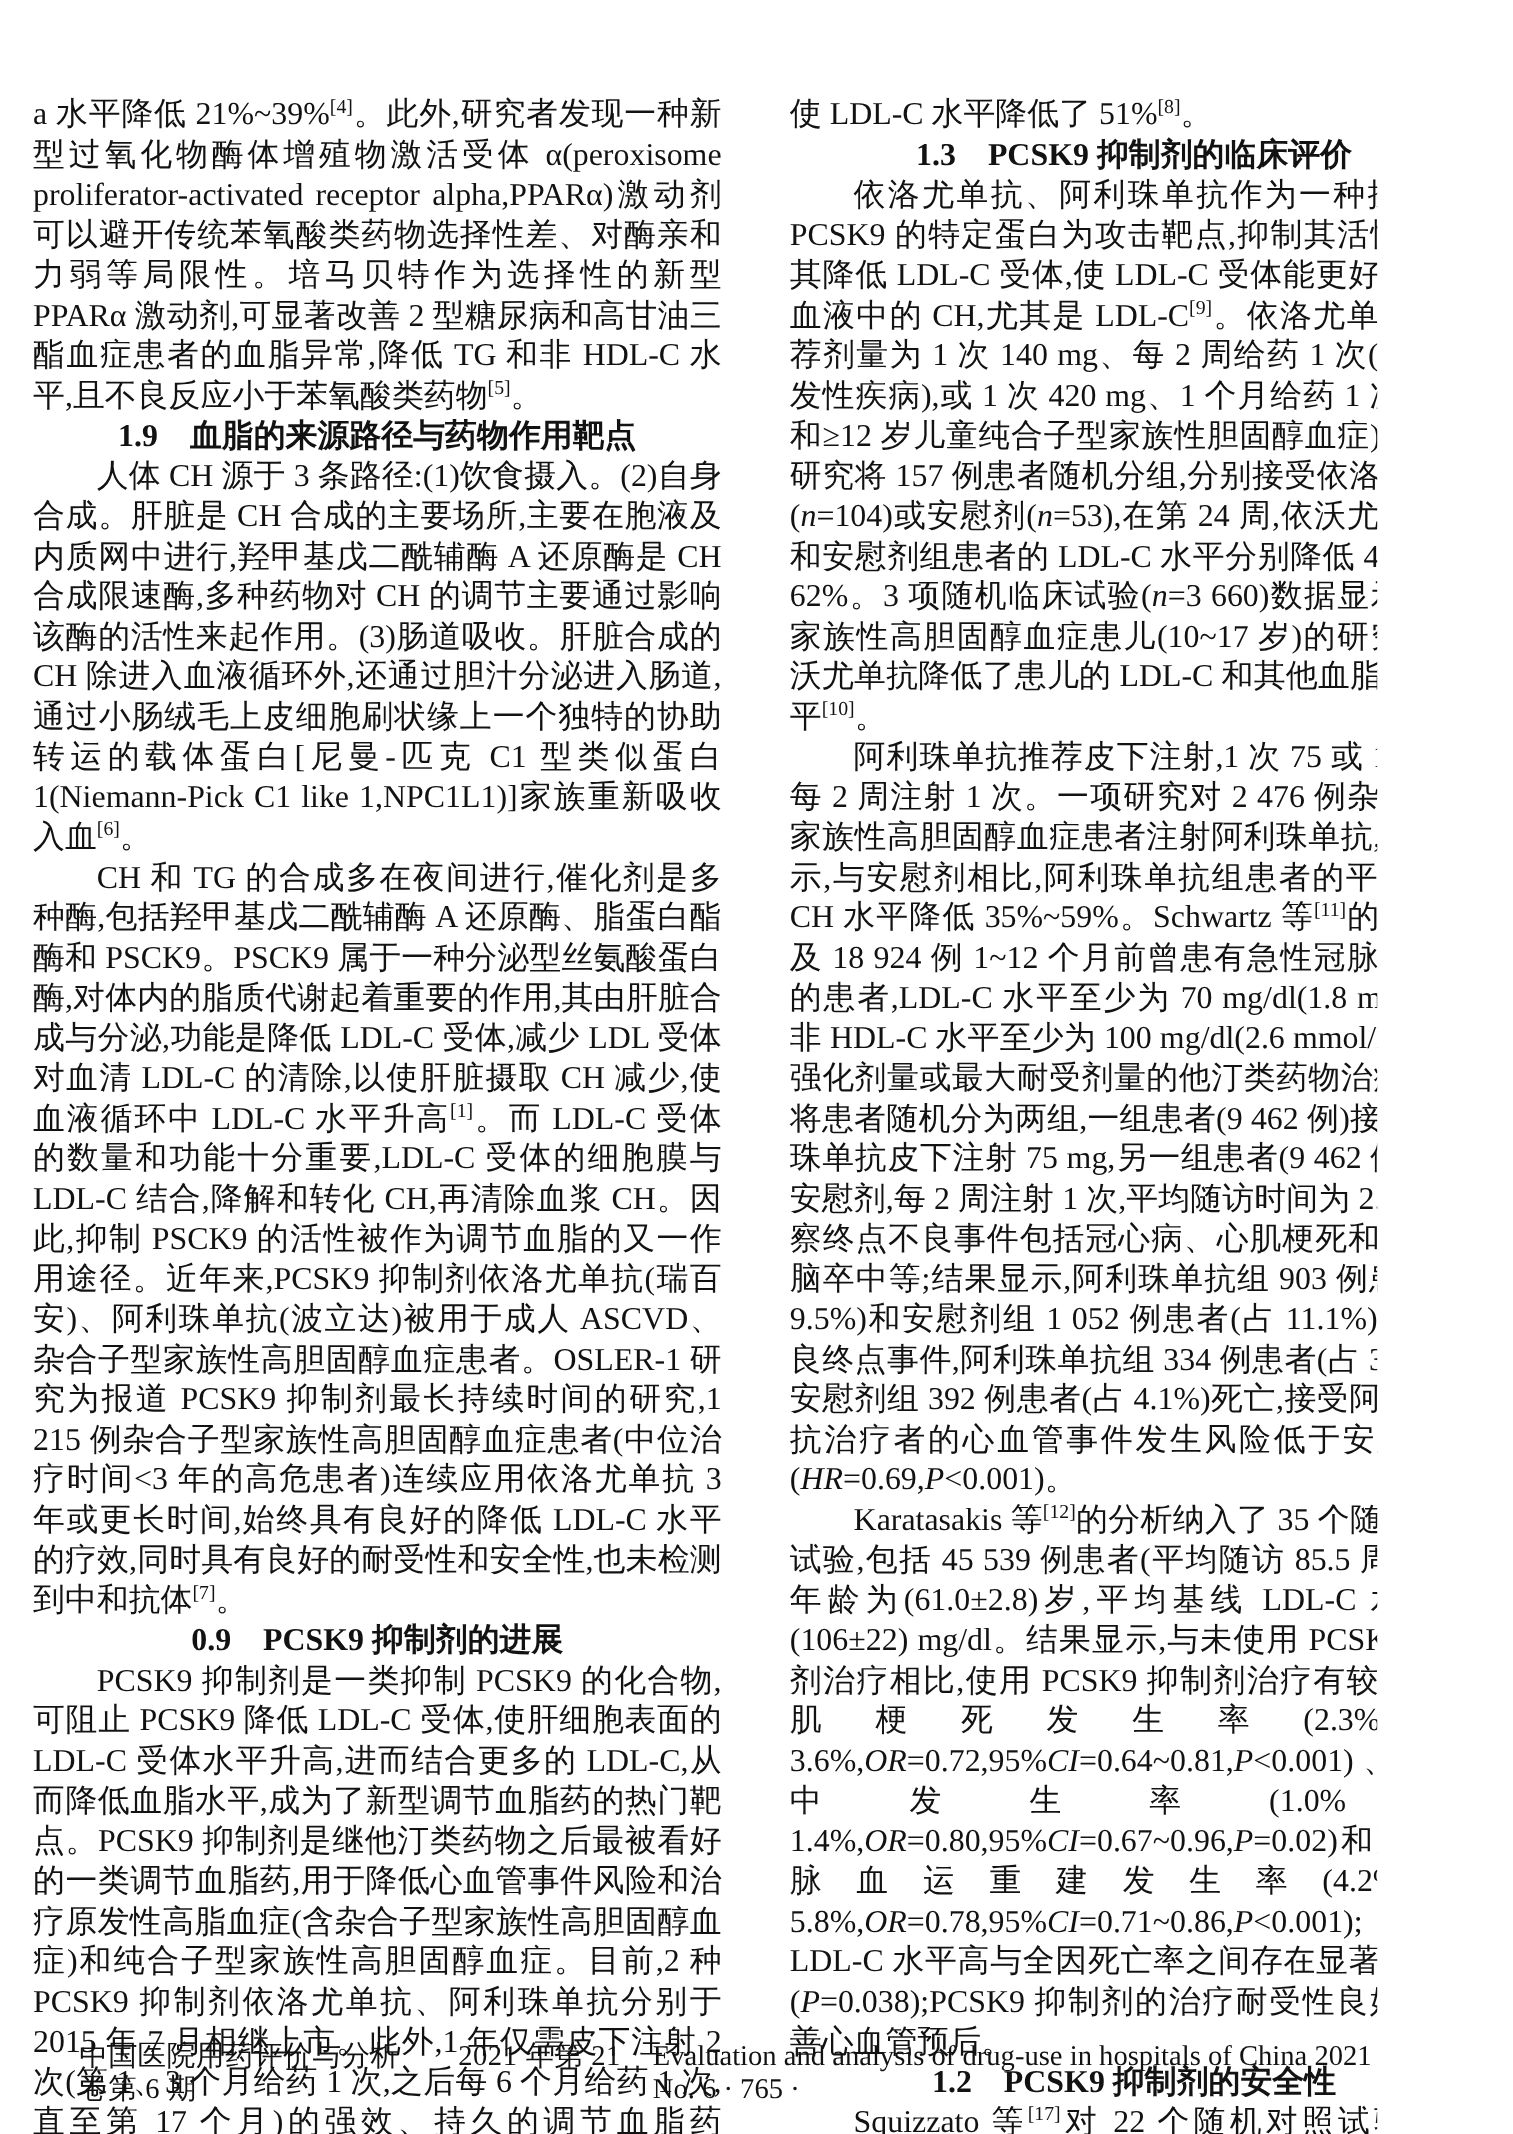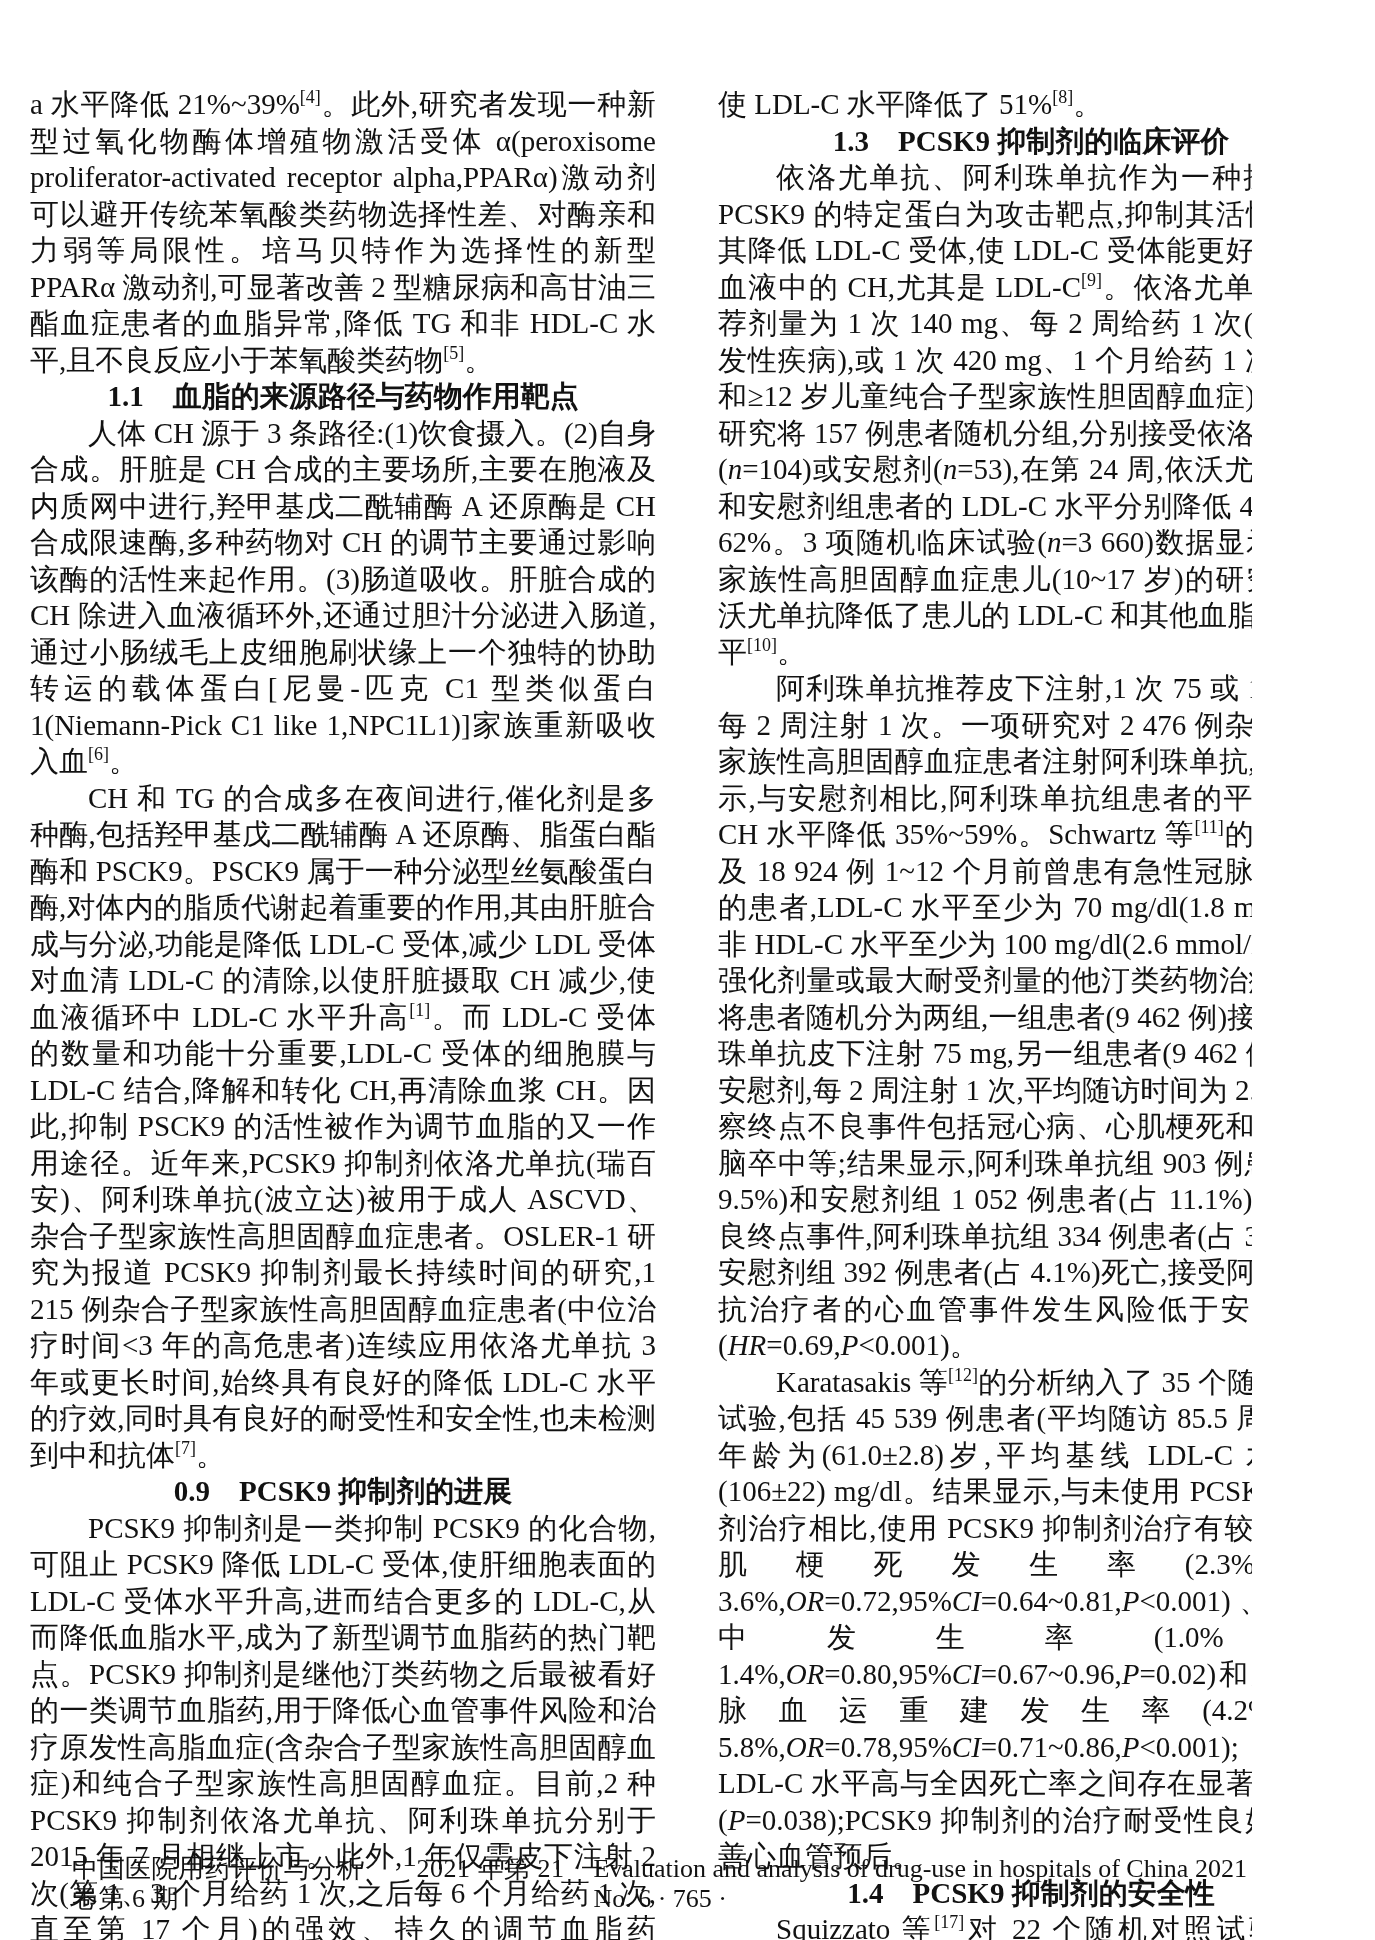--- a/index.html
+++ b/index.html
@@ -50,33 +50,33 @@
   }
   .footer .cn { letter-spacing: 0.5px; margin-left: 42px; }
 </style>
 </head>
 <body>
 
 <div class="page">
   <div class="columns">
     <div class="column">
         <p class="para">a 水平降低 21%~39%<sup>[4]</sup>。此外,研究者发现一种新型过氧化物酶体增殖物激活受体 α(peroxisome proliferator-activated receptor alpha,PPARα)激动剂可以避开传统苯氧酸类药物选择性差、对酶亲和力弱等局限性。培马贝特作为选择性的新型 PPARα 激动剂,可显著改善 2 型糖尿病和高甘油三酯血症患者的血脂异常,降低 TG 和非 HDL-C 水平,且不良反应小于苯氧酸类药物<sup>[5]</sup>。</p>
-        <p class="heading">1.1　血脂的来源路径与药物作用靶点</p>
+        <p class="heading">1.9　血脂的来源路径与药物作用靶点</p>
         <p class="para indent">人体 CH 源于 3 条路径:(1)饮食摄入。(2)自身合成。肝脏是 CH 合成的主要场所,主要在胞液及内质网中进行,羟甲基戊二酰辅酶 A 还原酶是 CH 合成限速酶,多种药物对 CH 的调节主要通过影响该酶的活性来起作用。(3)肠道吸收。肝脏合成的 CH 除进入血液循环外,还通过胆汁分泌进入肠道,通过小肠绒毛上皮细胞刷状缘上一个独特的协助转运的载体蛋白[尼曼-匹克 C1 型类似蛋白 1(Niemann-Pick C1 like 1,NPC1L1)]家族重新吸收入血<sup>[6]</sup>。</p>
         <p class="para indent">CH 和 TG 的合成多在夜间进行,催化剂是多种酶,包括羟甲基戊二酰辅酶 A 还原酶、脂蛋白酯酶和 PSCK9。PSCK9 属于一种分泌型丝氨酸蛋白酶,对体内的脂质代谢起着重要的作用,其由肝脏合成与分泌,功能是降低 LDL-C 受体,减少 LDL 受体对血清 LDL-C 的清除,以使肝脏摄取 CH 减少,使血液循环中 LDL-C 水平升高<sup>[1]</sup>。而 LDL-C 受体的数量和功能十分重要,LDL-C 受体的细胞膜与 LDL-C 结合,降解和转化 CH,再清除血浆 CH。因此,抑制 PSCK9 的活性被作为调节血脂的又一作用途径。近年来,PCSK9 抑制剂依洛尤单抗(瑞百安)、阿利珠单抗(波立达)被用于成人 ASCVD、杂合子型家族性高胆固醇血症患者。OSLER-1 研究为报道 PCSK9 抑制剂最长持续时间的研究,1 215 例杂合子型家族性高胆固醇血症患者(中位治疗时间&lt;3 年的高危患者)连续应用依洛尤单抗 3 年或更长时间,始终具有良好的降低 LDL-C 水平的疗效,同时具有良好的耐受性和安全性,也未检测到中和抗体<sup>[7]</sup>。</p>
         <p class="heading">0.9　PCSK9 抑制剂的进展</p>
         <p class="para indent">PCSK9 抑制剂是一类抑制 PCSK9 的化合物,可阻止 PCSK9 降低 LDL-C 受体,使肝细胞表面的 LDL-C 受体水平升高,进而结合更多的 LDL-C,从而降低血脂水平,成为了新型调节血脂药的热门靶点。PCSK9 抑制剂是继他汀类药物之后最被看好的一类调节血脂药,用于降低心血管事件风险和治疗原发性高脂血症(含杂合子型家族性高胆固醇血症)和纯合子型家族性高胆固醇血症。目前,2 种 PCSK9 抑制剂依洛尤单抗、阿利珠单抗分别于 2015 年 7 月相继上市。此外,1 年仅需皮下注射 2 次(第 1、3 个月给药 1 次,之后每 6 个月给药 1 次,直至第 17 个月)的强效、持久的调节血脂药 inclisiran(Veqvio)也于近期在欧盟上市。来自 3 项随机临床研究(=3 660)的数据显示,与安慰剂相比,使用 inclisiran 治疗的女性和男性患者的 LDL-C 水平约降低 51%(95%=48%~53%,&lt;0.001),主要心血管不良事件发生率降低 24%(=0.76,95%=0.61~0.92),TC 水平降低 37%,载脂蛋白 B 水平降低 41%,非 HDL-C 水平降低 45%(&lt;0.001);inclisiran 治疗组与安慰剂组患者的不良事件发生情况、肝功能异常发生情况或肌酸激酶水平相近;在高胆固醇血症患者中,inclisiran</p>
       </div>
     <div class="column">
         <p class="para">使 LDL-C 水平降低了 51%<sup>[8]</sup>。</p>
         <p class="heading">1.3　PCSK9 抑制剂的临床评价</p>
         <p class="para indent">依洛尤单抗、阿利珠单抗作为一种抗体,以 PCSK9 的特定蛋白为攻击靶点,抑制其活性,阻断其降低 LDL-C 受体,使 LDL-C 受体能更好地清除血液中的 CH,尤其是 LDL-C<sup>[9]</sup>。依洛尤单抗的推荐剂量为 1 次 140 mg、每 2 周给药 1 次(成人原发性疾病),或 1 次 420 mg、1 个月给药 1 次(成人和≥12 岁儿童纯合子型家族性胆固醇血症)。一项研究将 157 例患者随机分组,分别接受依洛尤单抗(<i>n</i>=104)或安慰剂(<i>n</i>=53),在第 24 周,依沃尤单抗组和安慰剂组患者的 LDL-C 水平分别降低 44.5%和 62%。3 项随机临床试验(<i>n</i>=3 660)数据显示,涉及家族性高胆固醇血症患儿(10~17 岁)的研究中,依沃尤单抗降低了患儿的 LDL-C 和其他血脂指标水平<sup>[10]</sup>。</p>
         <p class="para indent">阿利珠单抗推荐皮下注射,1 次 75 或 150 mg,每 2 周注射 1 次。一项研究对 2 476 例杂合子型家族性高胆固醇血症患者注射阿利珠单抗,结果显示,与安慰剂相比,阿利珠单抗组患者的平均血浆 CH 水平降低 35%~59%。Schwartz 等<sup>[11]</sup>的研究涉及 18 924 例 1~12 个月前曾患有急性冠脉综合征的患者,LDL-C 水平至少为 70 mg/dl(1.8 mmol/L),非 HDL-C 水平至少为 100 mg/dl(2.6 mmol/L),接受强化剂量或最大耐受剂量的他汀类药物治疗,然后将患者随机分为两组,一组患者(9 462 例)接受阿利珠单抗皮下注射 75 mg,另一组患者(9 462 例)接受安慰剂,每 2 周注射 1 次,平均随访时间为 2.8 年,观察终点不良事件包括冠心病、心肌梗死和缺血性脑卒中等;结果显示,阿利珠单抗组 903 例患者(占 9.5%)和安慰剂组 1 052 例患者(占 11.1%)发生不良终点事件,阿利珠单抗组 334 例患者(占 3.5%)和安慰剂组 392 例患者(占 4.1%)死亡,接受阿利珠单抗治疗者的心血管事件发生风险低于安慰剂组(<i>HR</i>=0.69,<i>P</i>&lt;0.001)。</p>
         <p class="para indent">Karatasakis 等<sup>[12]</sup>的分析纳入了 35 个随机对照试验,包括 45 539 例患者(平均随访 85.5 周),平均年龄为(61.0±2.8)岁,平均基线 LDL-C 水平为(106±22) mg/dl。结果显示,与未使用 PCSK9 抑制剂治疗相比,使用 PCSK9 抑制剂治疗有较低的心肌梗死发生率(2.3% vs. 3.6%,<i>OR</i>=0.72,95%<i>CI</i>=0.64~0.81,<i>P</i>&lt;0.001)、脑卒中发生率(1.0% vs. 1.4%,<i>OR</i>=0.80,95%<i>CI</i>=0.67~0.96,<i>P</i>=0.02)和冠状动脉血运重建发生率(4.2% vs. 5.8%,<i>OR</i>=0.78,95%<i>CI</i>=0.71~0.86,<i>P</i>&lt;0.001);基线 LDL-C 水平高与全因死亡率之间存在显著相关性(<i>P</i>=0.038);PCSK9 抑制剂的治疗耐受性良好,可改善心血管预后。</p>
-        <p class="heading">1.4　PCSK9 抑制剂的安全性</p>
+        <p class="heading">1.2　PCSK9 抑制剂的安全性</p>
         <p class="para indent">Squizzato 等<sup>[17]</sup>对 22 个随机对照试验进行 Meta 分析,涉及 8 833 例患者。结果显示,在纯合子型或杂合子型家族性高胆固醇血症患者、心血管风险增加的患者以及对他汀类药物不耐受或治疗不达标的患者中,与对照组相比,PCSK9 抑制剂组患者的 LDL-C 水平显著降低(平均值为-48.8%,95%=-54.1~-43.4),全因死亡率显著降低(=0.34,95%=0.17~0.69),而且有心血管事件的有利趋势(=0.79,95%=0.61~1.02);PCSK9 抑制剂可降低各组的 LDL-C 水平;PCSK9 抑制剂组患者的耐受性良好,但有约 3%的患者发</p>
       </div>
   </div>
   <div class="footer">
     <span class="cn">中国医院用药评价与分析　　2021 年第 21 卷第 6 期</span>
     <span class="en">Evaluation and analysis of drug-use in hospitals of China 2021 Vol. 21 No. 6 · 765 ·</span>
   </div>
 </div>
 
 </body></html>

